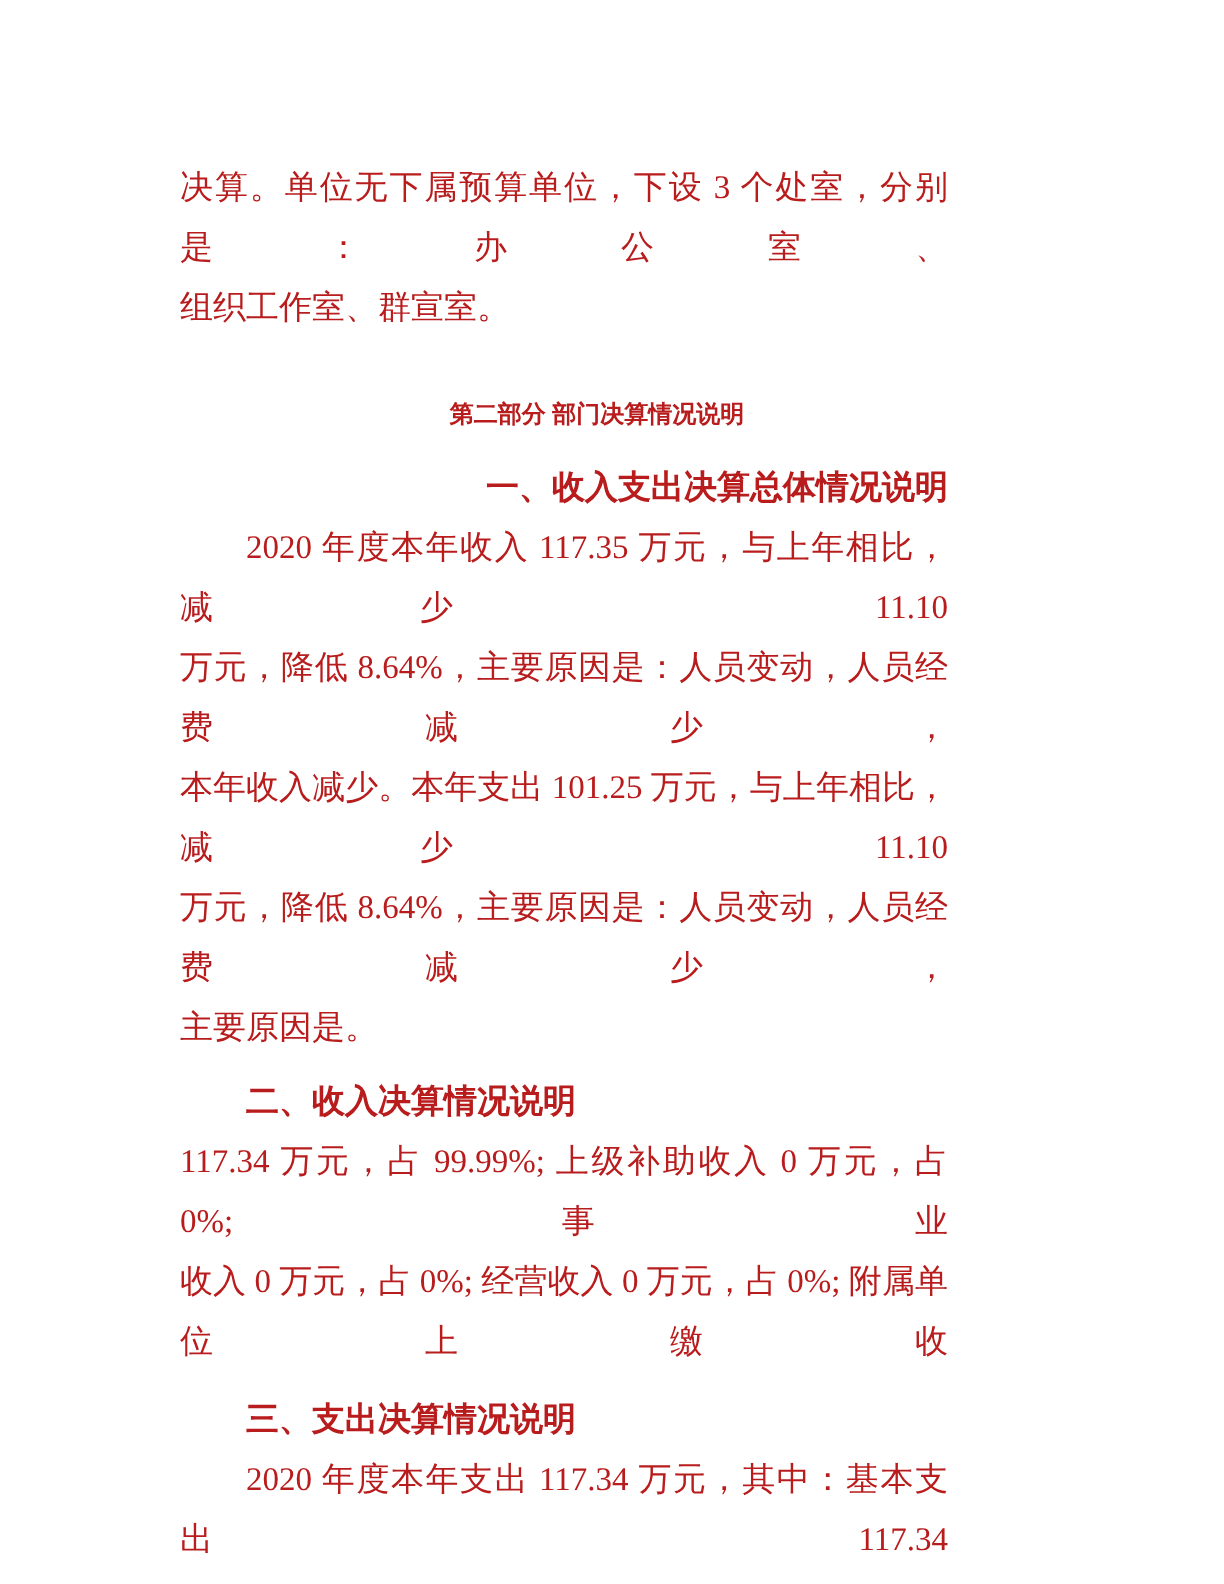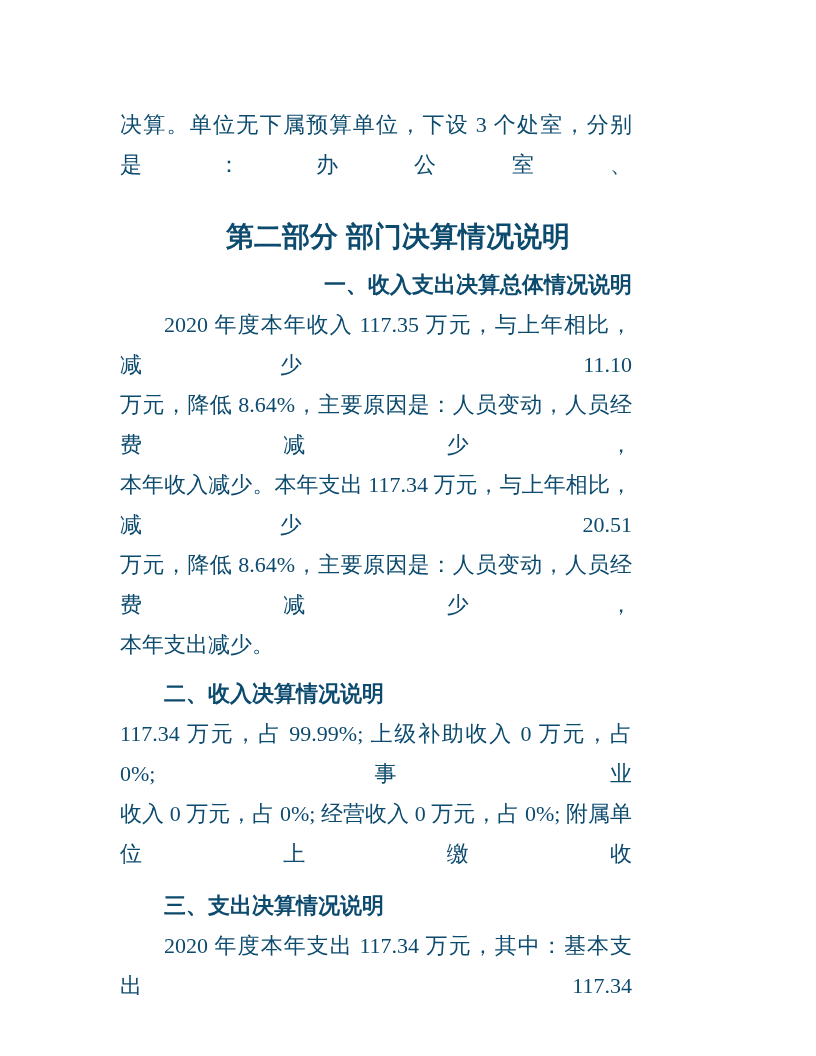--- a/index.html
+++ b/index.html
@@ -5,21 +5,21 @@
   html, body {
     margin: 0;
     padding: 0;
     background: #ffffff;
   }
   .page {
     position: relative;
     width: 752px;
     height: 1056px;
     background: #ffffff;
-    color: #0c4a6e;
+    color: #b91c1c;
     box-sizing: border-box;
     padding: 105px 120px 0 120px;
     overflow: hidden;
     font-family: "Liberation Serif", "DejaVu Serif", serif;
   }
   .line {
     font-size: 22px;
     line-height: 40px;
     text-align: justify;
     text-align-last: left;
@@ -29,21 +29,21 @@
   .jl {
     text-align-last: justify;
   }
   .indent {
     text-indent: 44px; 
   }
   .part-title {
     margin-top: 32px;
     font-family: "Liberation Sans", "DejaVu Sans", sans-serif;
     font-weight: bold;
-    font-size: 28px;
+    font-size: 16px;
     line-height: 40px;
     text-align: center;
     text-indent: 44px; 
   }
   .sec-heading {
     font-family: "Liberation Sans", "DejaVu Sans", sans-serif;
     font-weight: bold;
     font-size: 22px;
     line-height: 40px;
     text-indent: 44px;
@@ -53,31 +53,32 @@
   .sec3-heading { margin-top: 12px; }
   .para { margin: 0; }
 </style>
 </head>
 <body>
 
 <div class="page">
 
   <div class="para">
     <div class="line jl">决算。单位无下属预算单位，下设 3 个处室，分别是：办公室、</div>
+    <div class="line">组织工作室、群宣室。</div>
   </div>
 
   <div class="part-title">第二部分  部门决算情况说明</div>
 
   <div class="sec-heading sec1-heading">一、收入支出决算总体情况说明</div>
   <div class="para">
     <div class="line jl indent">2020 年度本年收入 117.35 万元，与上年相比，减少 11.10</div>
     <div class="line jl">万元，降低 8.64%，主要原因是：人员变动，人员经费减少，</div>
-    <div class="line jl">本年收入减少。本年支出 117.34 万元，与上年相比，减少 20.51</div>
+    <div class="line jl">本年收入减少。本年支出 101.25 万元，与上年相比，减少 11.10</div>
     <div class="line jl">万元，降低 8.64%，主要原因是：人员变动，人员经费减少，</div>
-    <div class="line">本年支出减少。</div>
+    <div class="line">主要原因是。</div>
   </div>
 
   <div class="sec-heading sec2-heading">二、收入决算情况说明</div>
   <div class="para">
     <div class="line jl">117.34 万元，占 99.99%; 上级补助收入 0 万元，占 0%; 事业</div>
     <div class="line jl">收入 0 万元，占 0%; 经营收入 0 万元，占 0%; 附属单位上缴收</div>
   </div>
 
   <div class="sec-heading sec3-heading">三、支出决算情况说明</div>
   <div class="para">

